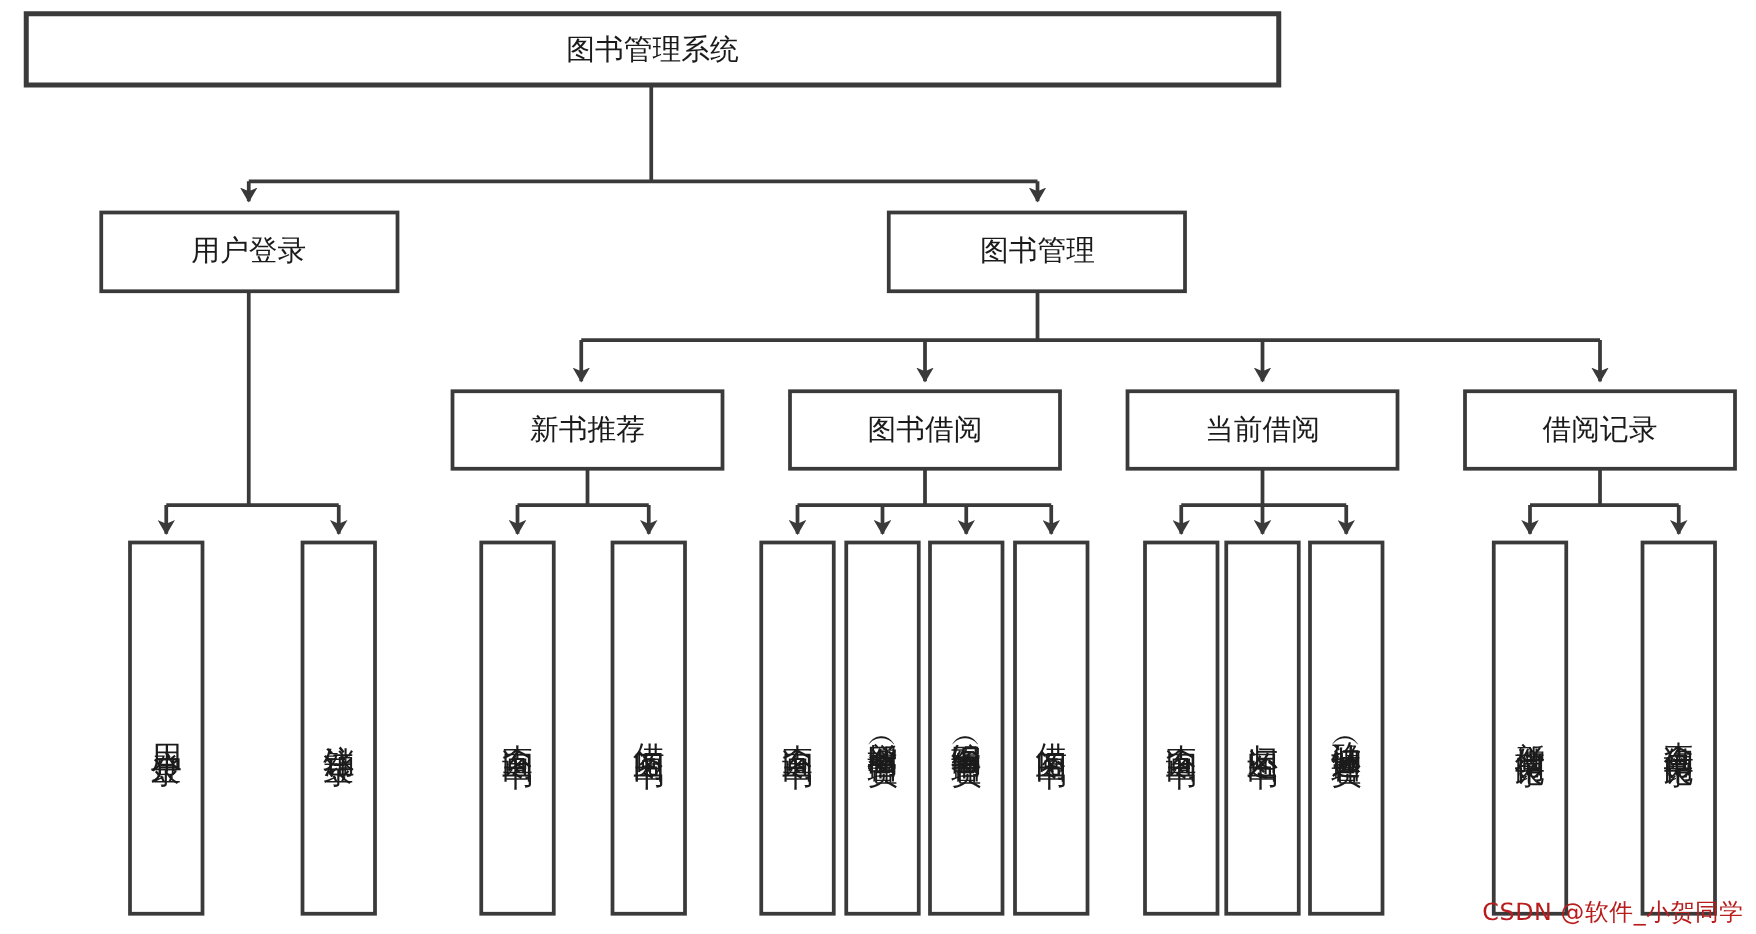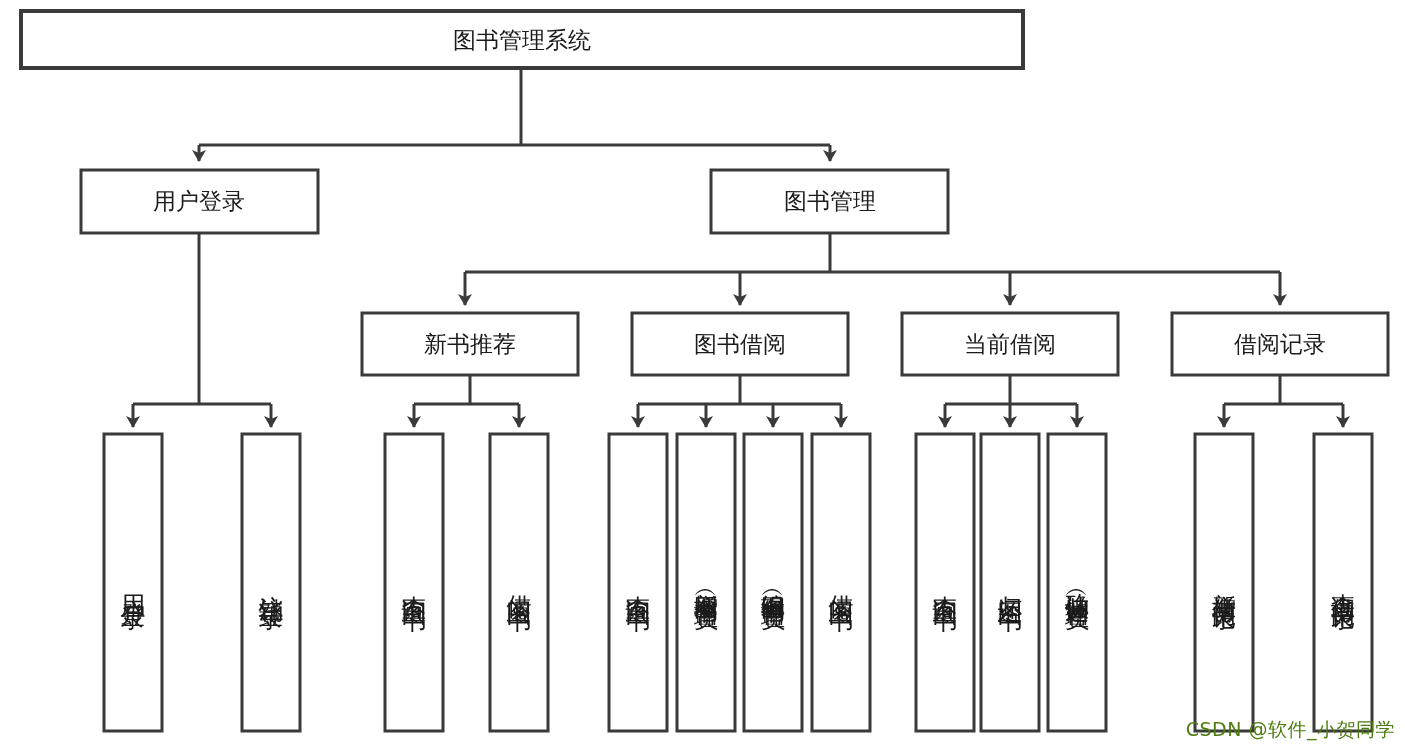--- a/index.html
+++ b/index.html
@@ -49,21 +49,21 @@
     font-size: 23px;
     text-anchor: middle;
     dominant-baseline: middle;
   }
   .watermark {
     position: absolute;
     right: 10px;
     bottom: 4px;
     font-family: "DejaVu Sans", "Liberation Sans", sans-serif;
     font-size: 19px;
-    color: #4d7c0f;
+    color: #b91c1c;
     white-space: nowrap;
     letter-spacing: 0.5px;
     pointer-events: none;
     margin-top: 21px;
   }
   
   .vbox-layer {
     position: absolute;
     left: 0; top: 0;
     width: 1405px; height: 747px;

